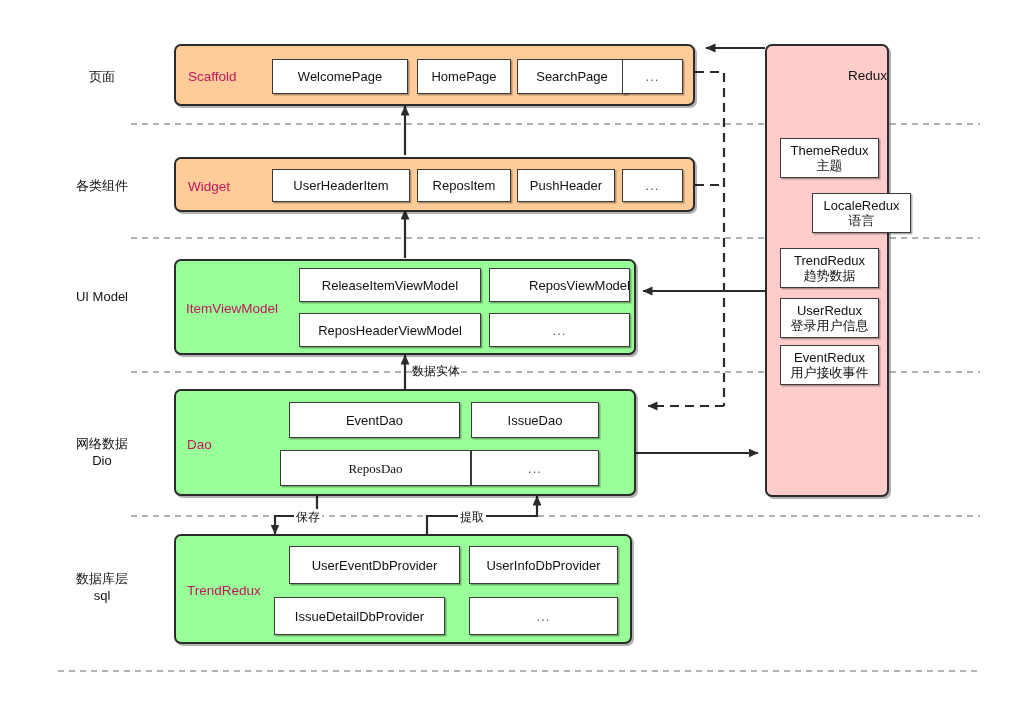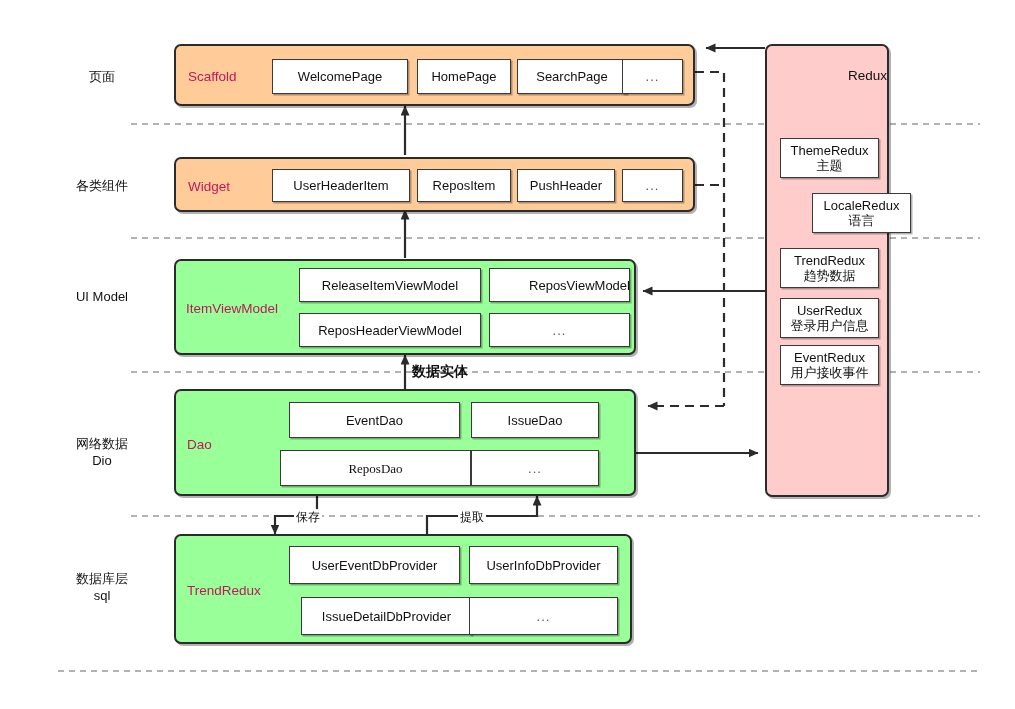--- a/index.html
+++ b/index.html
@@ -83,21 +83,21 @@
     height: 709px;
     pointer-events: none;
   }
   .edge-label {
     position: absolute;
     font-size: 12px;
     color: #111;
     background: transparent;
     white-space: nowrap;
   }
-  .edge-label.bold { font-weight: bold; font-size: 14px; text-align: right; }
+  .edge-label.bold { font-weight: normal; font-size: 12px; text-align: right; }
 </style>
 </head>
 <body>
 
 <div id="canvas">
 
   <svg class="overlay" viewBox="0 0 1015 709">
     <defs>
       <marker id="arrowSolid" markerWidth="10" markerHeight="10" refX="8.5" refY="4" orient="auto" markerUnits="userSpaceOnUse">
         <path d="M0,0 L9,4 L0,8 z" fill="#2b2b2b"></path>
@@ -175,21 +175,21 @@
     <div class="abs item" style="left:113px; top:11px; width:171px; height:36px;">EventDao</div>
     <div class="abs item" style="left:295px; top:11px; width:128px; height:36px;">IssueDao</div>
     <div class="abs item" style="left:104px; top:59px; width:191px; height:36px;font-family:Liberation Serif, serif;">ReposDao</div>
     <div class="abs item ellipsis" style="left:295px; top:59px; width:128px; height:36px;">...</div>
   </div>
 
   <div class="abs group green" style="left:174px; top:534px; width:458px; height:110px;">
     <div class="group-title" style="left:11px; top:47px;">TrendRedux</div>
     <div class="abs item" style="left:113px; top:10px; width:171px; height:38px;">UserEventDbProvider</div>
     <div class="abs item" style="left:293px; top:10px; width:149px; height:38px;">UserInfoDbProvider</div>
-    <div class="abs item" style="left:125px; top:61px; width:171px; height:38px;">IssueDetailDbProvider</div>
+    <div class="abs item" style="left:98px; top:61px; width:171px; height:38px;">IssueDetailDbProvider</div>
     <div class="abs item ellipsis" style="left:293px; top:61px; width:149px; height:38px;">...</div>
   </div>
 
   <div class="abs group pink" style="left:765px; top:44px; width:124px; height:453px;">
     <div class="redux-title" style="left:0; top:22px;">Redux</div>
     <div class="abs item" style="left:13px; top:92px; width:99px; height:40px;">ThemeRedux
 主题</div>
     <div class="abs item" style="left:13px; top:147px; width:99px; height:40px;margin-left:32px;">LocaleRedux
 语言</div>
     <div class="abs item" style="left:13px; top:202px; width:99px; height:40px;">TrendRedux

